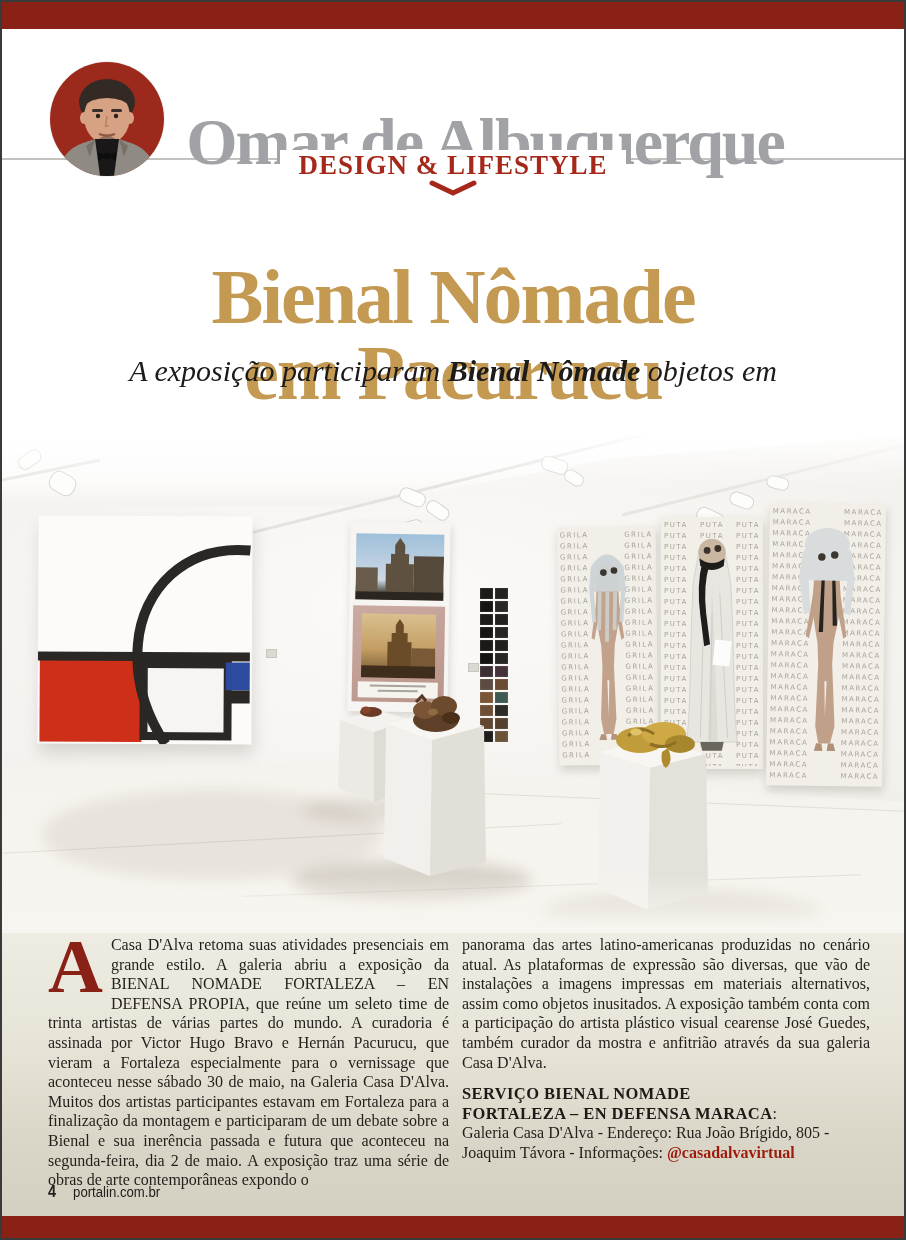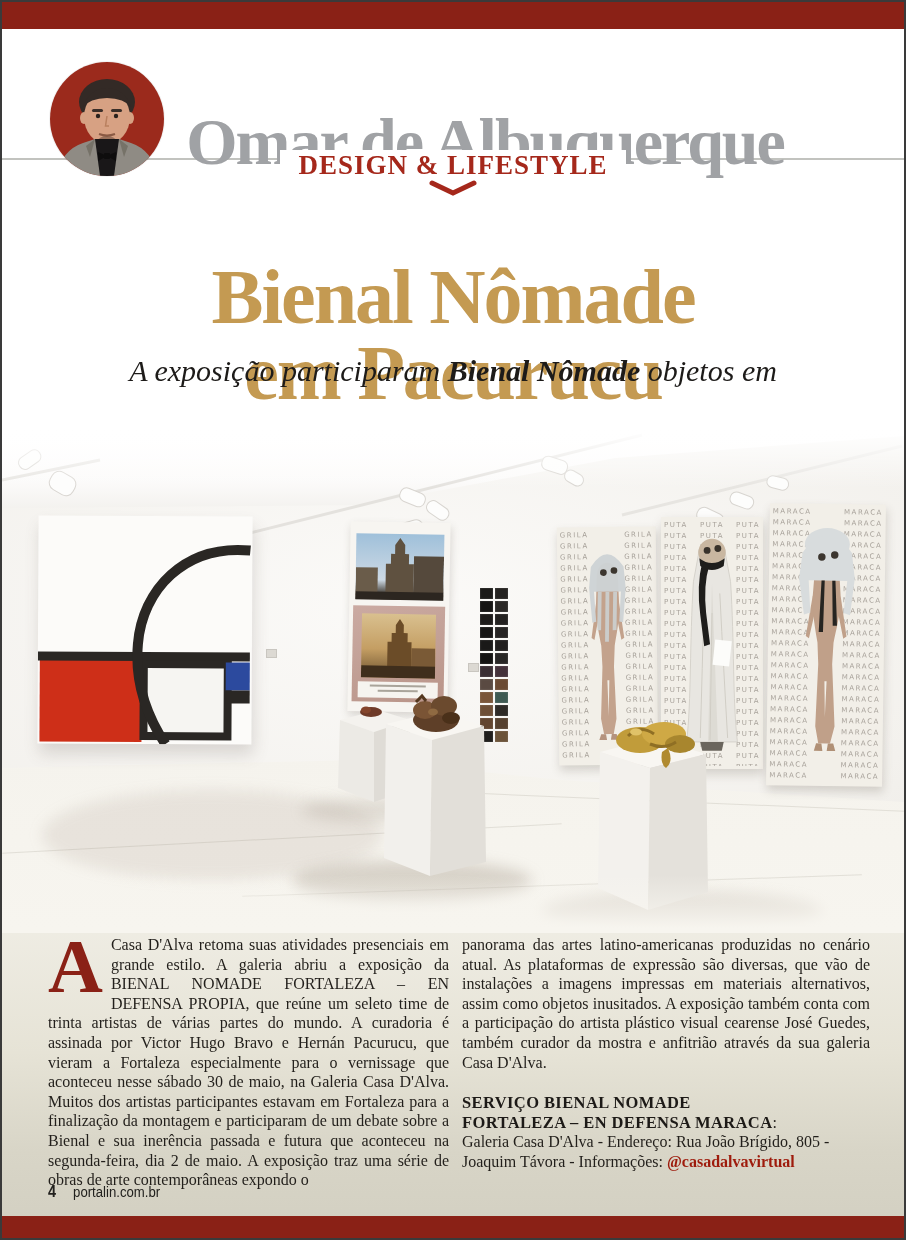--- a/index.html
+++ b/index.html
@@ -63,21 +63,21 @@
     background:linear-gradient(180deg,#ffffff 0%,rgba(255,255,255,0) 100%);}
   .photo::after{content:"";position:absolute;bottom:0;left:0;right:0;height:58px;z-index:5;
     background:linear-gradient(180deg,rgba(247,245,239,0) 0%,#f7f5ef 92%);}
   
   .columns{position:absolute;top:933px;left:46px;width:822px;display:flex;gap:13px;z-index:6;
     font-size:16px;line-height:19.6px;color:#221f1b;text-align:justify;}
   .col-left{width:401px;}
   .col-right{width:408px;}
   .dropcap{float:left;font-weight:bold;font-size:76px;line-height:58px;color:#8a2116;
     margin:2px 8px 0 0;}
-  .service{margin-top:21px;text-align:left;}
+  .service{margin-top:12px;text-align:left;}
   .service .svc-title{font-weight:bold;font-size:16.5px;letter-spacing:.4px;color:#1d1a17;}
   .handle{font-weight:bold;color:#9e1b0c;}
   
   .pagefoot{position:absolute;left:46px;top:1180px;display:flex;align-items:baseline;gap:20px;
     font-family:"Liberation Sans",sans-serif;color:#22211e;transform:scaleX(.85);transform-origin:left;z-index:6;}
   .pagefoot .num{font-weight:bold;font-size:17px;}
   .pagefoot .site{font-size:15.5px;}
 </style>
 </head>
 <body>

